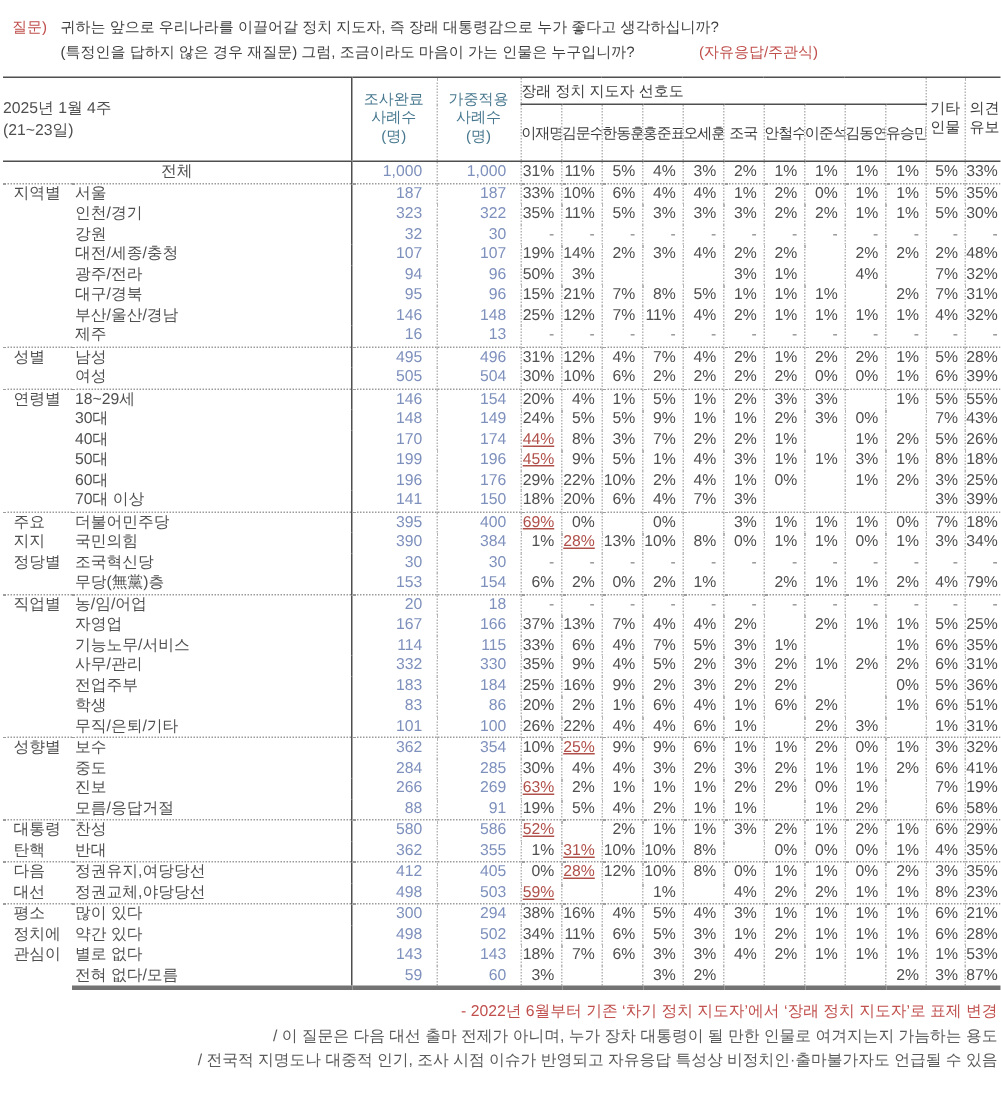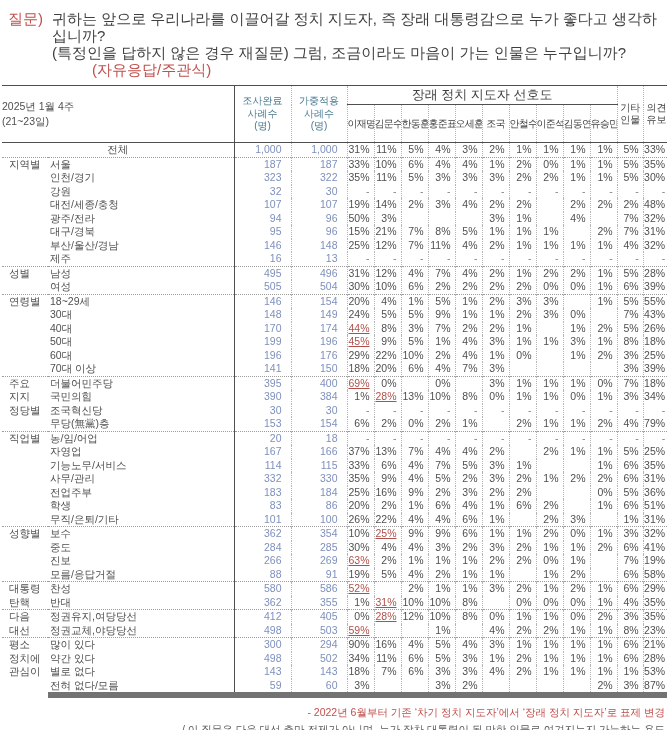--- a/index.html
+++ b/index.html
@@ -4,44 +4,44 @@
 <style>
   :root{
     --accent-red:#c0504d;
     --highlight-red:#b0504a;
     --count-blue:#7e90bc;
     --header-teal:#47788f;
   }
   html,body{margin:0;padding:0;background:#ffffff;}
   body{width:667px;height:730px;font-family:"Liberation Sans",sans-serif;overflow:hidden;}
   .page{padding:8px 2px 0 2px;box-sizing:border-box;}
-  .question{display:flex;align-items:flex-start;font-size:15px;color:#3f3f3f;line-height:17px;padding:2px 0 7px 6px;}
+  .question{display:flex;align-items:flex-start;font-size:10px;color:#3f3f3f;line-height:17px;padding:2px 0 7px 6px;}
   .q-label{color:var(--accent-red);margin-right:9px;flex:0 0 auto;}
   .q-lines{flex:1;}
   .red{color:var(--accent-red);margin-left:40px;}
   table{border-collapse:collapse;table-layout:fixed;width:663px;}
   th,td{padding:0;margin:0;font-weight:normal;overflow:hidden;white-space:nowrap;}
   thead th{border-top:1px solid #4f4f4f;border-bottom:1px solid #4f4f4f;}
-  th.spanh{border-bottom:none;font-size:13px;color:#3d3d3d;height:17px;text-align:center;}
+  th.spanh{border-bottom:none;font-size:10px;color:#3d3d3d;height:17px;text-align:left;}
   th.period{font-size:10.5px;color:#4f4f4f;line-height:15px;white-space:pre-line;text-align:left;}
   th.chead{font-size:10px;color:var(--header-teal);line-height:12.5px;white-space:pre-line;text-align:center;}
   th.cand{font-size:10px;color:#3d3d3d;letter-spacing:-0.7px;height:37px;vertical-align:middle;text-align:center;}
   th.extra{font-size:10px;color:#3d3d3d;line-height:12.5px;white-space:pre-line;text-align:center;}
   .dotl{border-left:1px dotted #b5b5b5;}
   .soll{border-left:1px solid #4f4f4f;}
   tbody td{height:13.5px;line-height:13.5px;font-size:10.5px;color:#4f4f4f;}
   td.gcell{vertical-align:top;padding-left:7px;white-space:pre-line;text-align:left;}
   td.rlabel{padding-left:2px;text-align:left;}
   td.rlabel.center{text-align:center;padding-left:0;}
   td.num{text-align:right;padding-right:9px;color:var(--count-blue);}
   td.val{text-align:right;padding-right:4px;}
   .dash{color:#858585;}
   .hl{color:var(--highlight-red);text-decoration:underline;}
   tbody tr.gstart td{border-top:1px dotted #9c9c9c;}
-  tbody tr.lastrow td{border-bottom:6px solid #737373;}
+  tbody tr.lastrow td{border-bottom:3px solid #737373;}
   .footnotes{padding:6px 0 0 14px;font-size:10.5px;color:#595959;line-height:16.5px;text-align:right;}
   .fline{white-space:nowrap;}
   .fred{color:var(--accent-red);}
   .find{padding-left:9px;}
 </style>
 </head>
 <body>
 
 <div class="page">
   <div class="question">
@@ -725,21 +725,21 @@
           <td class="val dotl">8%</td>
           <td class="val dotl">23%</td>
         </tr>
         <tr class="gstart">
           <td class="gcell" rowspan="4">평소
 정치에
 관심이</td>
           <td class="rlabel">많이 있다</td>
           <td class="num soll">300</td>
           <td class="num dotl">294</td>
-          <td class="val dotl">90%</td>
+          <td class="val dotl">38%</td>
           <td class="val dotl">16%</td>
           <td class="val dotl">4%</td>
           <td class="val dotl">5%</td>
           <td class="val dotl">4%</td>
           <td class="val dotl">3%</td>
           <td class="val dotl">1%</td>
           <td class="val dotl">1%</td>
           <td class="val dotl">1%</td>
           <td class="val dotl">1%</td>
           <td class="val dotl">6%</td>

